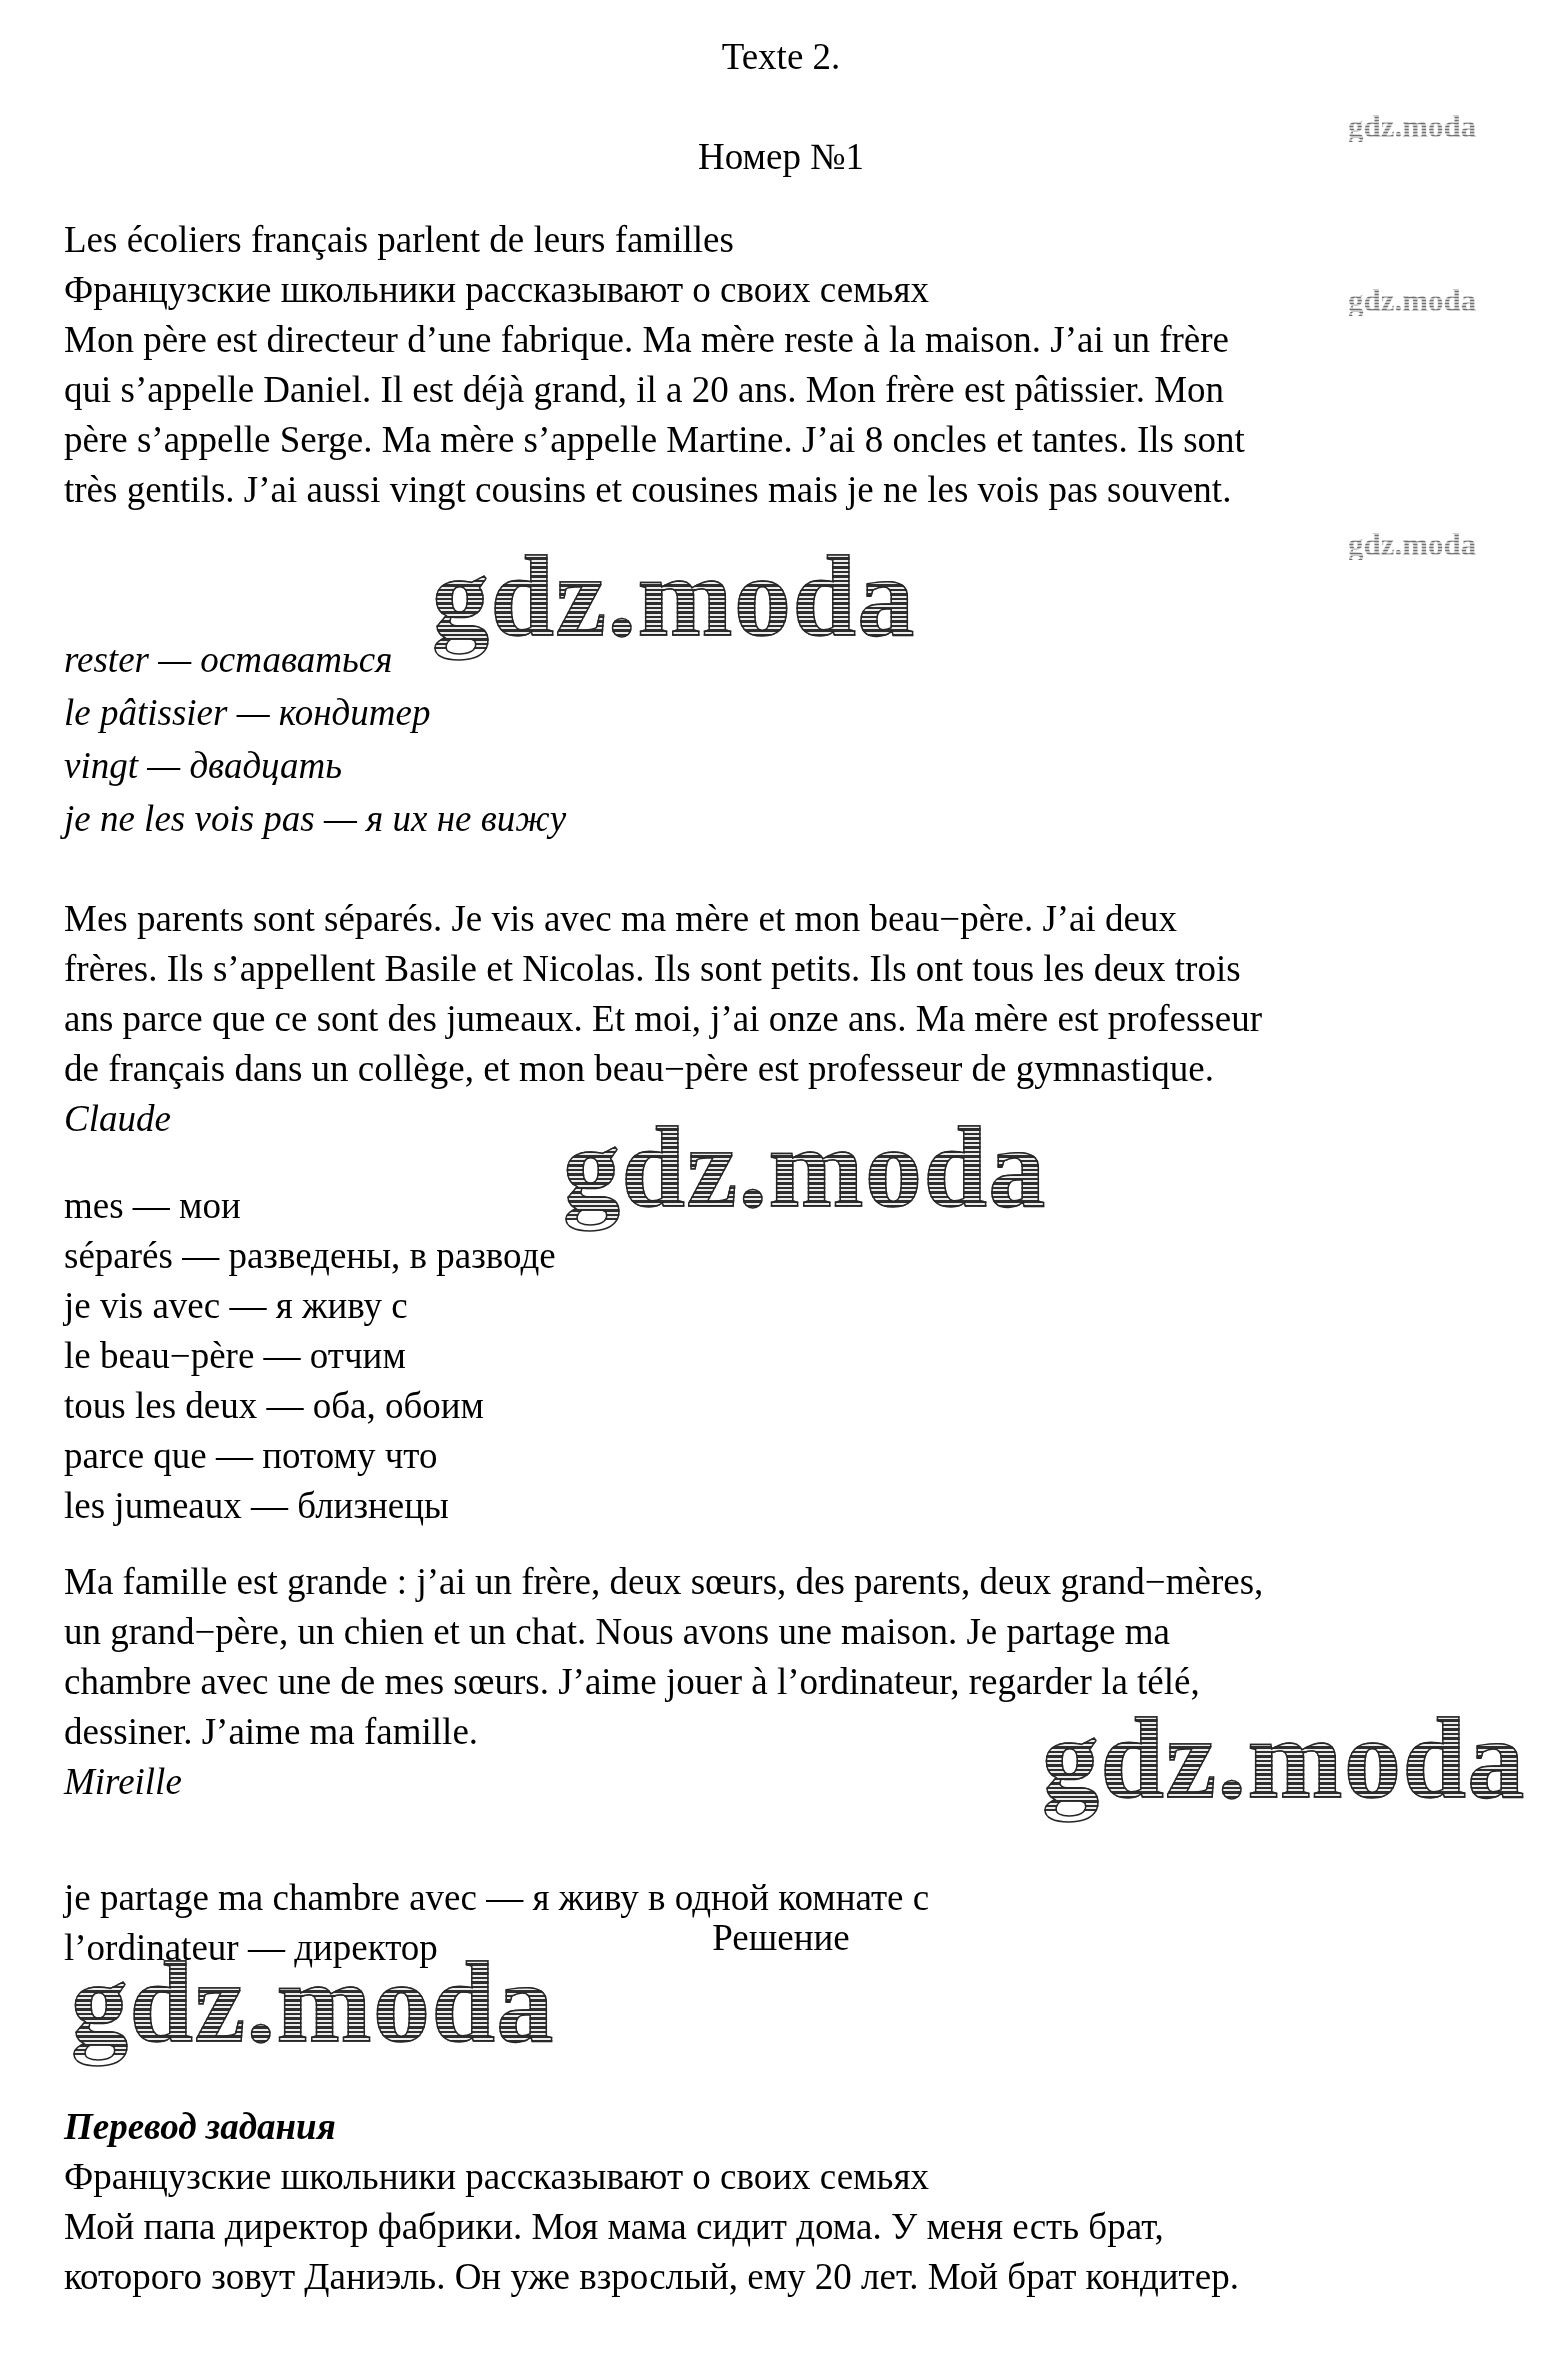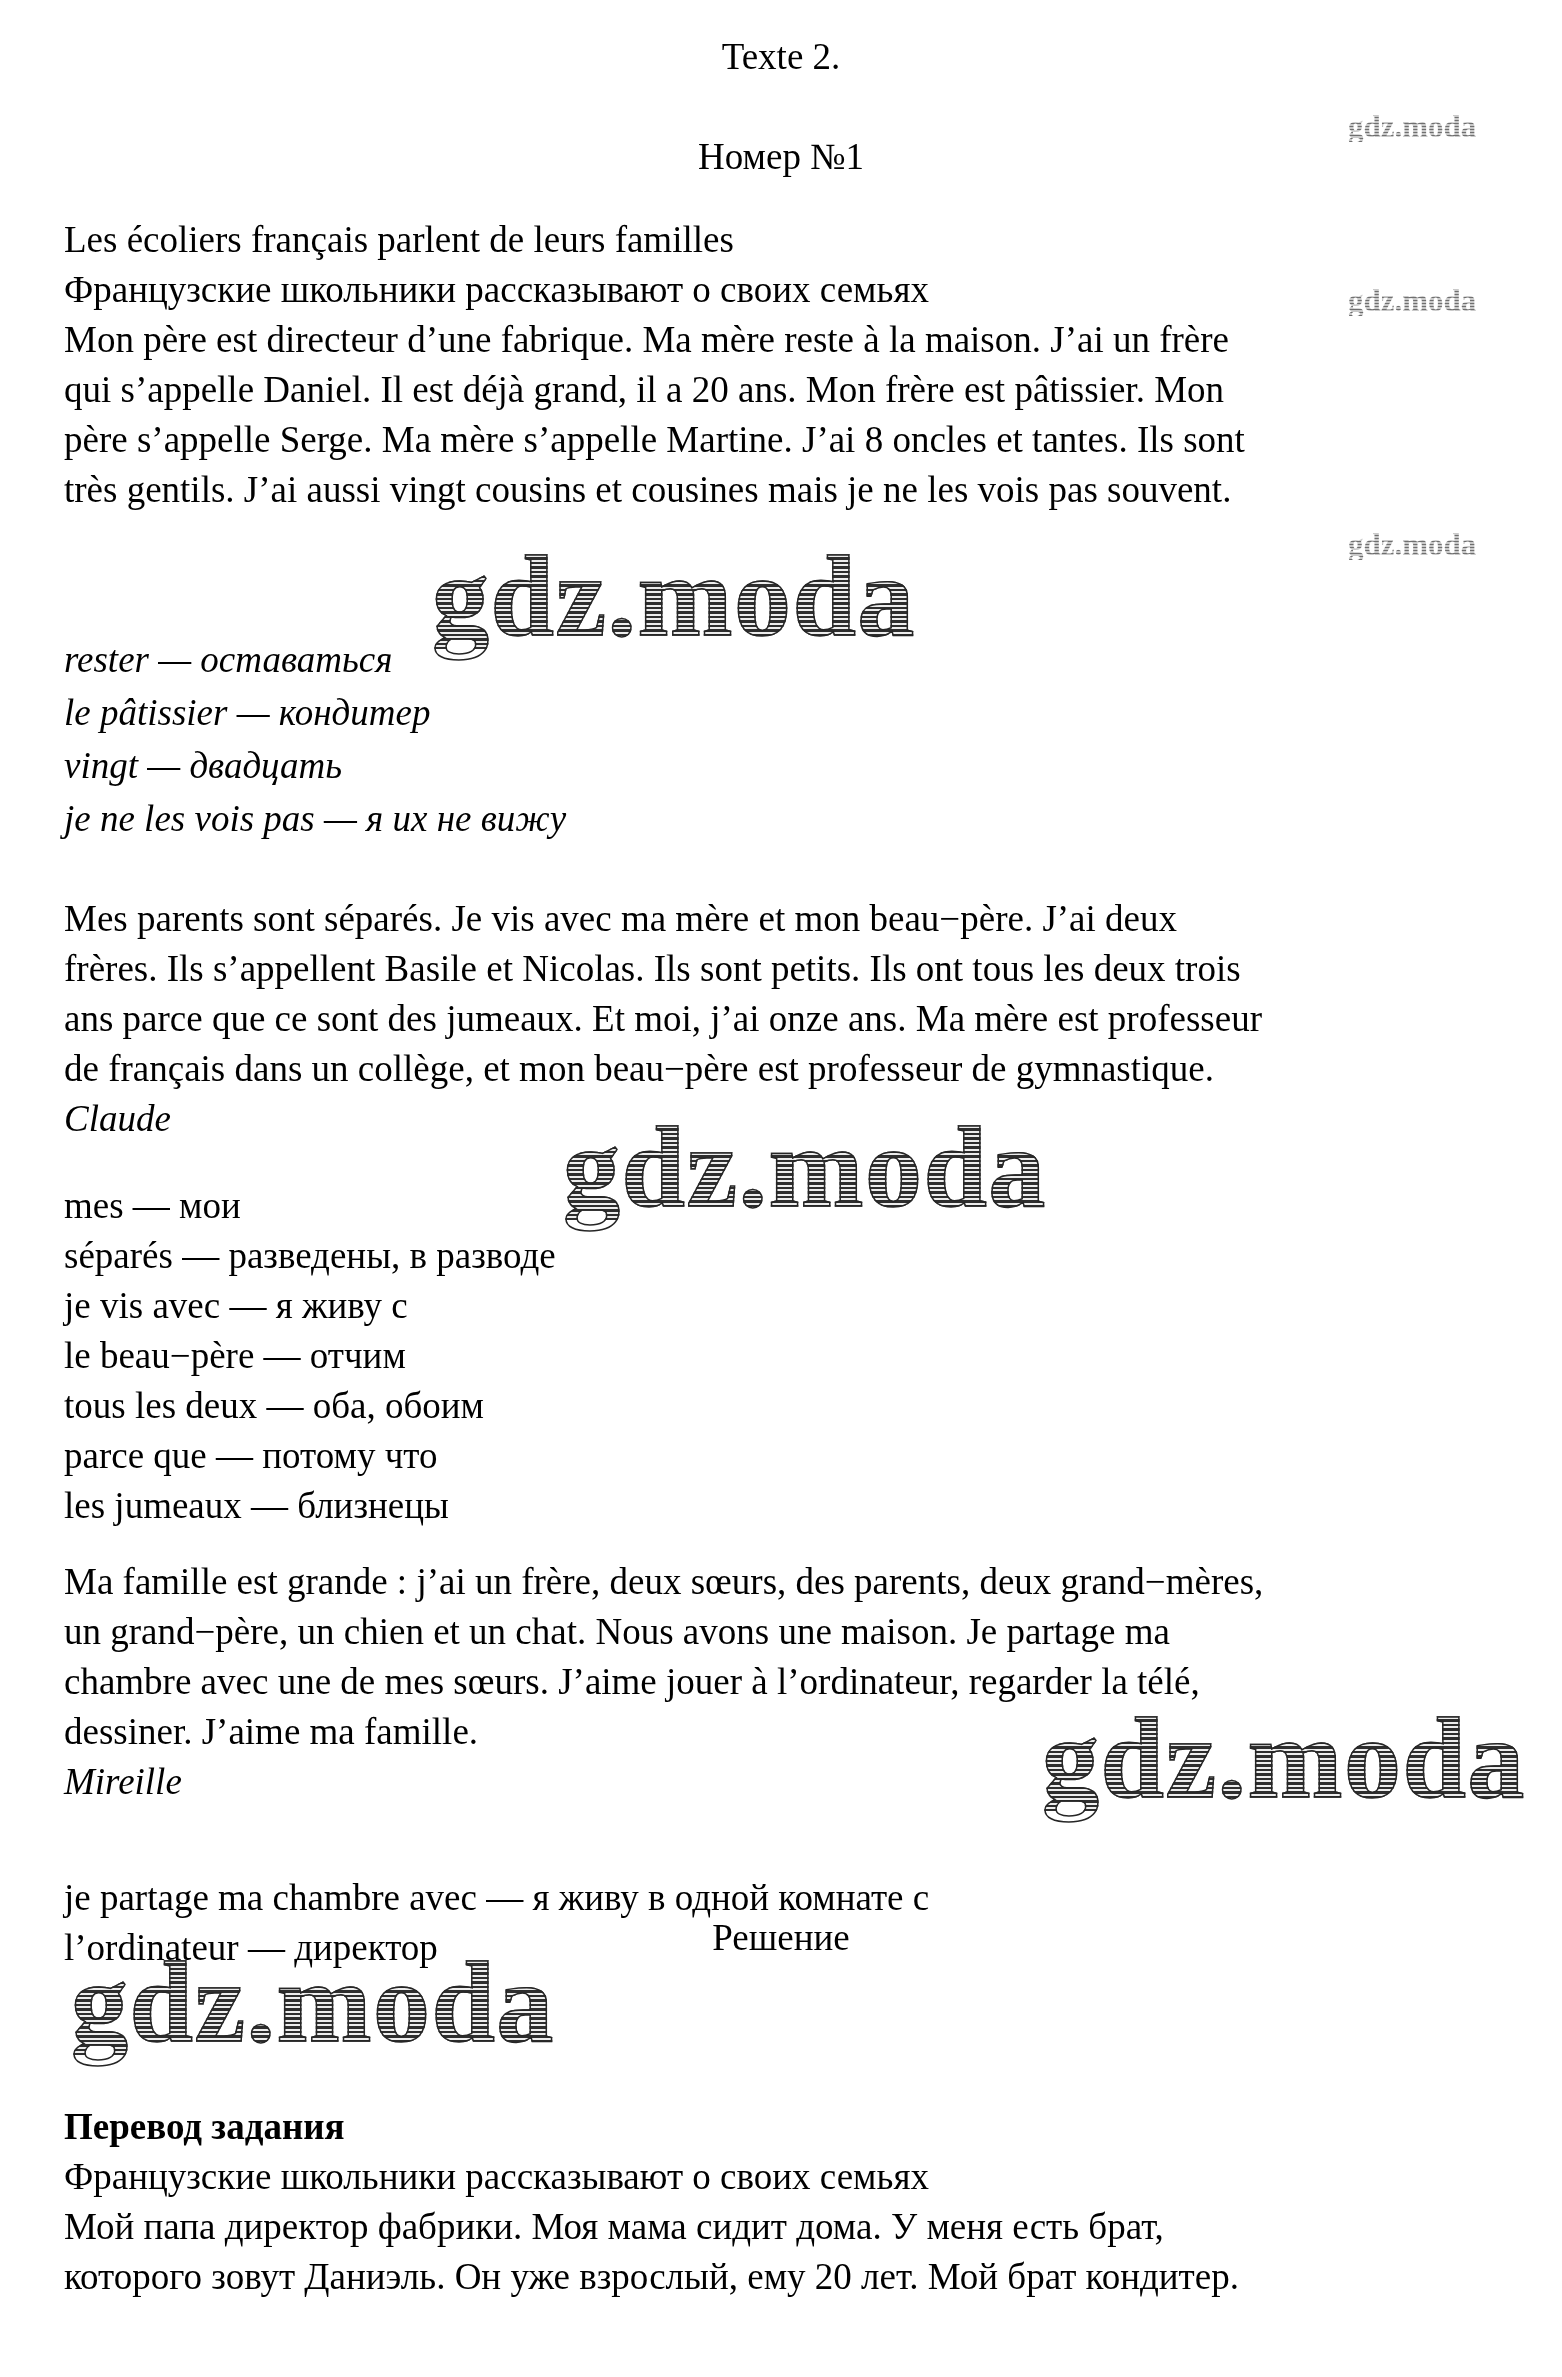--- a/index.html
+++ b/index.html
@@ -29,21 +29,21 @@
   }
   .vocab-line {
     font-size: 37px;
     line-height: 53px;
     white-space: nowrap;
     font-style: italic;
   }
   .centered { text-align: center; }
   .bold   { font-weight: normal; }
   .italic { font-style: italic; }
-  .bold-italic { font-weight: bold; }
+  .bold-italic { font-weight: bold; font-style: italic; }
 
   
   .wm-small {
     position: absolute;
     left: 1348px;
     z-index: 1;
     font-family: "Liberation Serif", "DejaVu Serif", serif;
     font-weight: bold;
     font-size: 31px;
     line-height: 31px;

